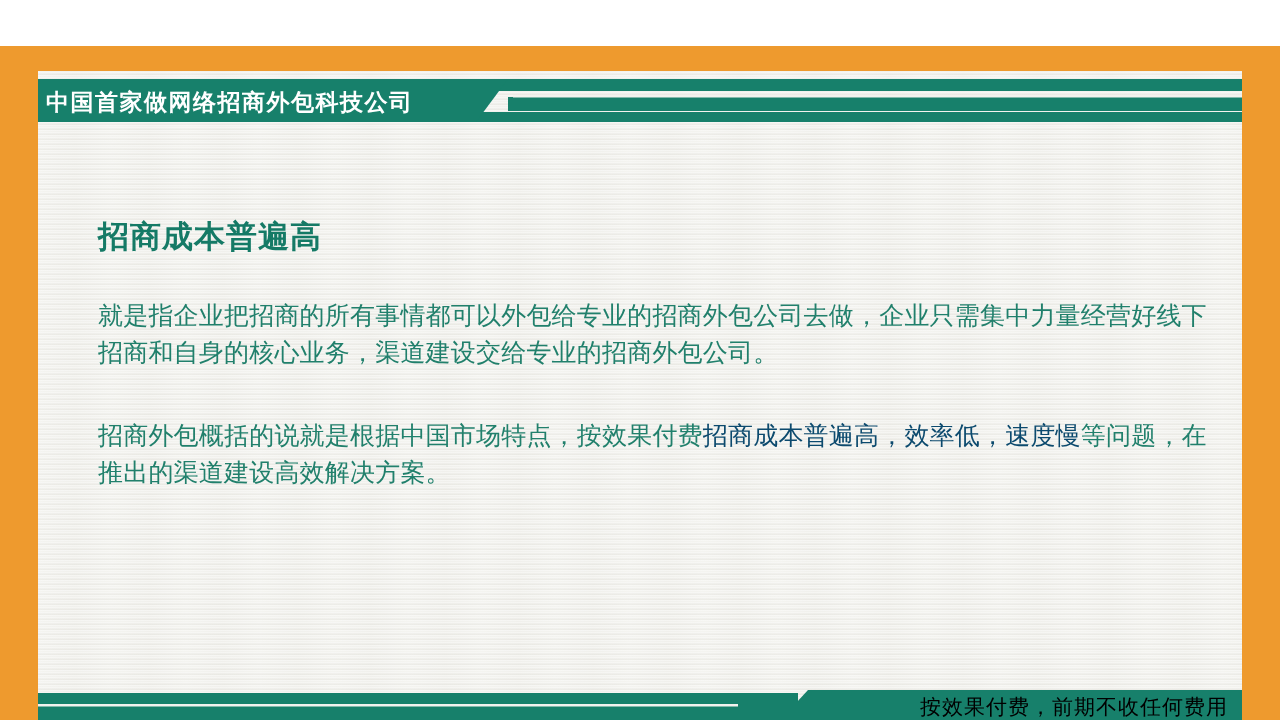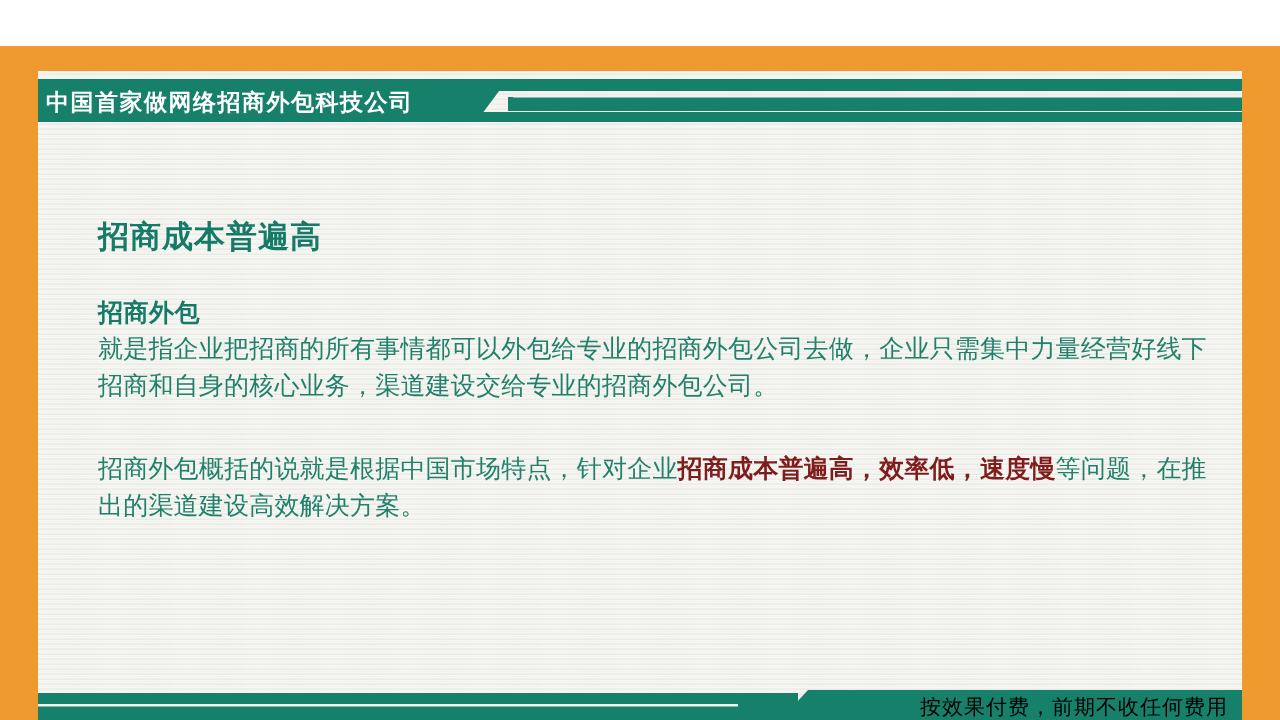--- a/index.html
+++ b/index.html
@@ -131,21 +131,21 @@
     color: #21806C;
     font-size: 25px;
     line-height: 37px;
     letter-spacing: 0.2px;
     margin: 0;
     font-weight: 400;
   }
 
   .para-2 { margin-top: 46px; }
 
-  .emph-dark { color: #7f1d1d; font-weight: bold; }
+  .emph-dark { color: #0c4a6e; }
 
   [data-name] { box-sizing: border-box; }
 </style>
 </head>
 <body>
 
 <div class="slide" data-name="slide-canvas">
 
   <div class="paper" data-name="paper-background"></div>
 
@@ -161,25 +161,24 @@
       <rect x="475" y="16" width="729" height="2.5" fill="#F2F2EE" data-name="header-ribbon-hairline"></rect>
     </svg>
   </div>
 
   <div class="header-title" data-name="header-title">中国首家做网络招商外包科技公司</div>
 
   <div class="content" data-name="content-area">
 
     <h1 class="section-title" data-name="page-title">招商成本普遍高</h1>
 
-    <div class="lead-term" data-name="lead-term">招商外包</div>
 
     <p class="para" data-name="paragraph-definition">就是指企业把招商的所有事情都可以外包给专业的招商外包公司去做，企业只需集中力量经营好线下招商和自身的核心业务，渠道建设交给专业的招商外包公司。</p>
 
-    <p class="para para-2" data-name="paragraph-summary"><span data-name="summary-segment-lead">招商外包概括的说就是根据中国市场特点，针对企业</span><span class="emph-dark" data-name="summary-segment-emphasis">招商成本普遍高，效率低，速度慢</span><span data-name="summary-segment-tail">等问题，在推出的渠道建设高效解决方案。</span></p>
+    <p class="para para-2" data-name="paragraph-summary"><span data-name="summary-segment-lead">招商外包概括的说就是根据中国市场特点，按效果付费</span><span class="emph-dark" data-name="summary-segment-emphasis">招商成本普遍高，效率低，速度慢</span><span data-name="summary-segment-tail">等问题，在推出的渠道建设高效解决方案。</span></p>
 
   </div>
 
   <div class="footer-ribbon" data-name="footer-ribbon">
     <svg width="1204" height="44" viewBox="0 0 1204 44" xmlns="http://www.w3.org/2000/svg">
 
       <path d="M735,44 L770,6 L1204,6 L1204,44 Z" fill="#17806B" data-name="footer-ribbon-block"></path>
 
       <rect x="0" y="9" width="760" height="29" fill="#17806B" data-name="footer-ribbon-bar"></rect>
 

